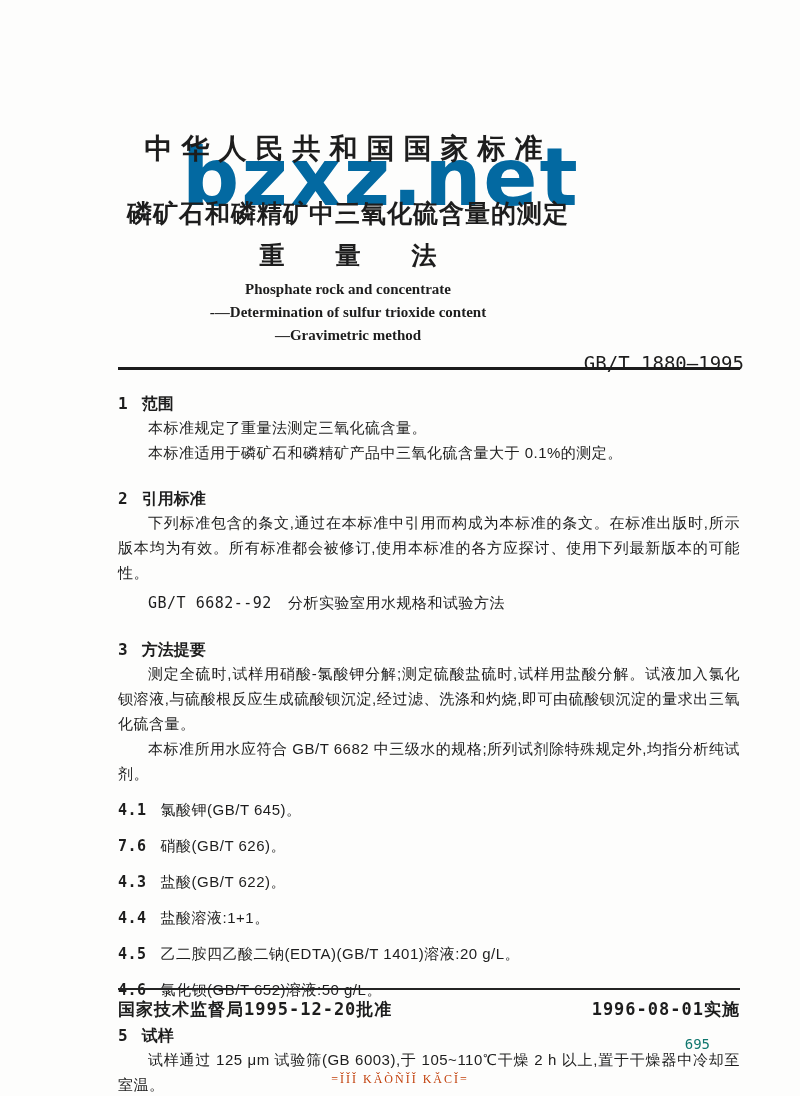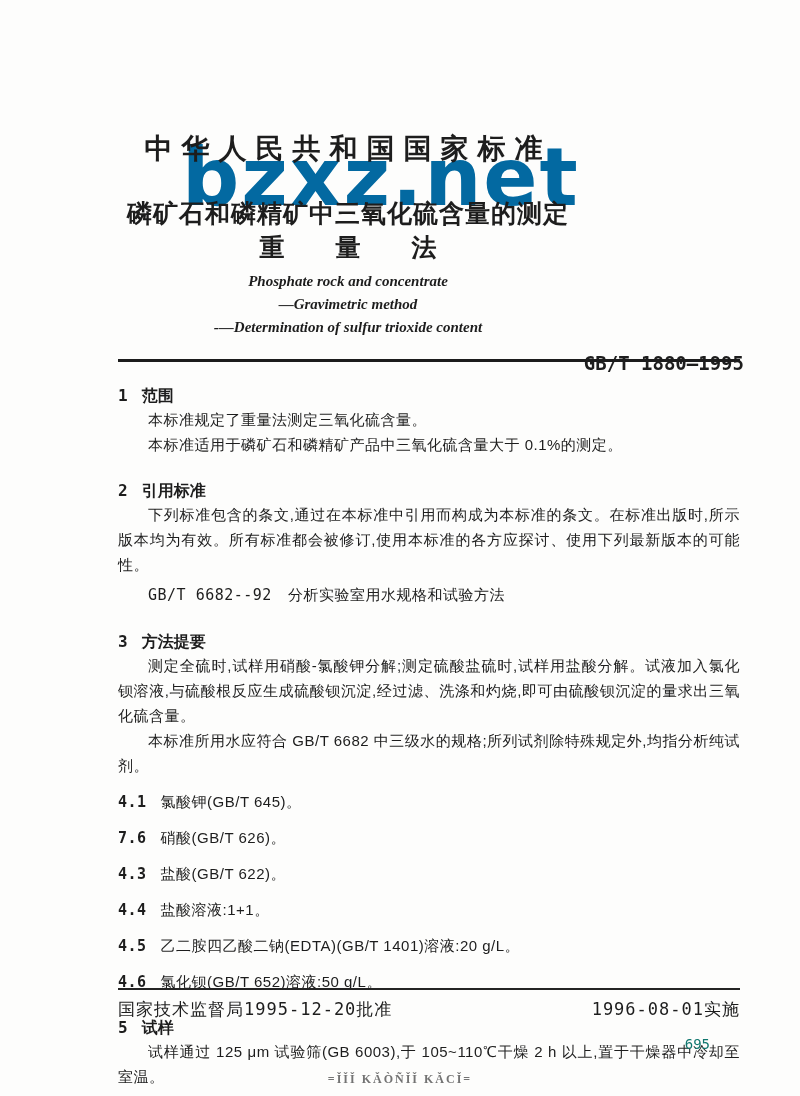--- a/index.html
+++ b/index.html
@@ -15,53 +15,52 @@
   
   .wm-top{
     position:absolute;left:182px;top:138px;
     font-family:"DejaVu Sans", sans-serif;
     font-weight:bold;font-size:80px;line-height:1;
     color:#0369a1;letter-spacing:2px;z-index:0;
     user-select:none;
   }
   .wm-bottom{
     position:absolute;left:0;right:0;top:1072px;
-    text-align:center;font-size:12px;color:#737373;
+    text-align:center;font-size:12px;color:#c2410c;
     letter-spacing:2px;z-index:0;
     font-family:"Liberation Serif", serif;
-    font-weight:bold;
   }
   
   .content{
     position:relative;z-index:1;
     padding:0 60px 0 118px;
   }
   .title-block{width:480px;margin-left:-10px;text-align:center;}
   .header-cn{
     margin-top:136px;
     font-size:28px;font-weight:bold;letter-spacing:9px;line-height:26px;
   }
   .title-cn1{
     margin-top:36px;
     font-size:25px;font-weight:bold;letter-spacing:1px;line-height:30px;
   }
   .title-cn2{
-    margin-top:4px;
+    margin-top:12px;
     font-size:25px;font-weight:bold;letter-spacing:22px;line-height:30px;
     text-indent:22px; 
   }
   .std-code{
     position:absolute;top:216px;right:56px;
     font-family:"DejaVu Sans Mono", monospace;
-    font-size:19px;font-weight:bold;letter-spacing:0px;
+    font-size:19px;font-weight:normal;letter-spacing:0px;
   }
   .title-en{
     margin-top:8px;
     font-family:"Liberation Serif", serif;
-    font-weight:bold;font-size:15px;line-height:23px;font-style:italic;
+    font-weight:bold;font-size:15px;line-height:23px;
   }
   .rule-thick{
     margin-top:20px;height:3px;background:#1c1c1c;width:622px;
   }
   
   .body-text{width:622px;font-size:15px;}
   .sec-h{margin-top:23px;font-size:16px;font-weight:bold;line-height:22px;}
   .sec-h .gap{display:inline-block;width:14px;}
   .num{font-family:"DejaVu Sans Mono", monospace;}
   .para{
@@ -73,21 +72,21 @@
   .item{margin-top:12px;line-height:24px;letter-spacing:0.5px;}
   .item .num{font-weight:bold;}
   .item .gap{display:inline-block;width:14px;}
   
   .rule-footer{
     position:absolute;left:118px;top:988px;width:622px;height:2px;background:#242424;z-index:1;
   }
   .footer-row{
     position:absolute;left:118px;top:998px;width:622px;z-index:1;
     display:flex;justify-content:space-between;align-items:baseline;
-    font-size:17px;font-weight:normal;letter-spacing:1px;
+    font-size:17px;font-weight:bold;letter-spacing:1px;
   }
   .footer-row .num{font-size:17px;}
   .page-num{
     position:absolute;top:1036px;right:90px;z-index:1;
     font-family:"DejaVu Sans Mono", monospace;font-size:14px;color:#0f766e;
   }
 </style>
 </head>
 <body>
 
@@ -96,22 +95,22 @@
   <div class="wm-top">bzxz.net</div>
 
   <div class="content">
 
     <div class="title-block">
       <div class="header-cn">中华人民共和国国家标准</div>
       <div class="title-cn1">磷矿石和磷精矿中三氧化硫含量的测定</div>
       <div class="title-cn2">重 量 法</div>
       <div class="title-en">
         <div>Phosphate rock and concentrate</div>
+        <div>-—Determination of sulfur trioxide content</div>
         <div>—Gravimetric method</div>
-        <div>-—Determination of sulfur trioxide content</div>
       </div>
     </div>
 
     <div class="std-code">GB/T 1880—1995</div>
 
     <div class="rule-thick"></div>
 
     <div class="body-text">
 
       <div class="sec-h"><span class="num">1</span><span class="gap"></span><span>范围</span></div>

